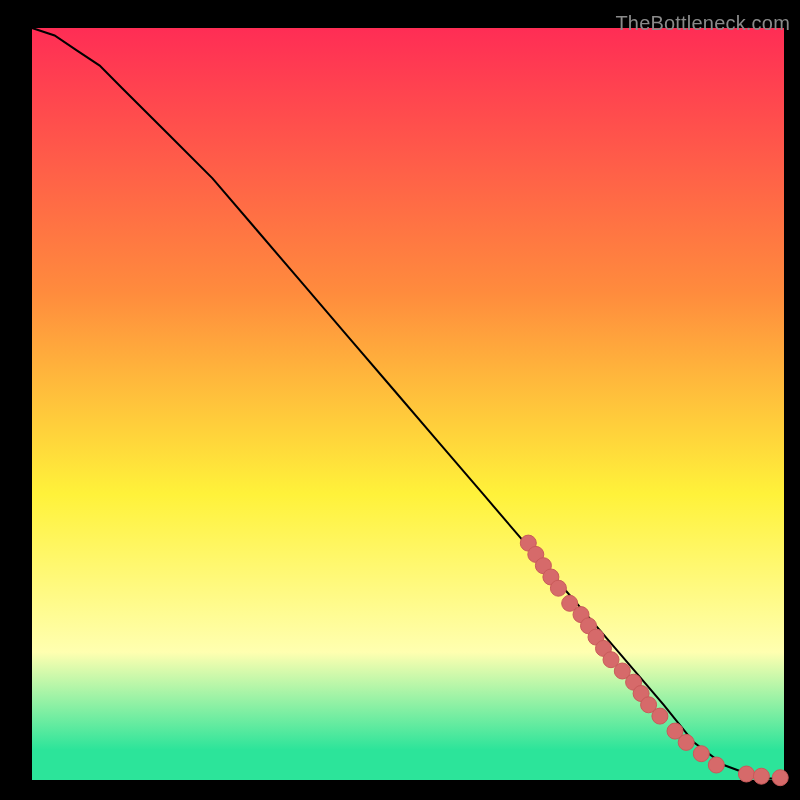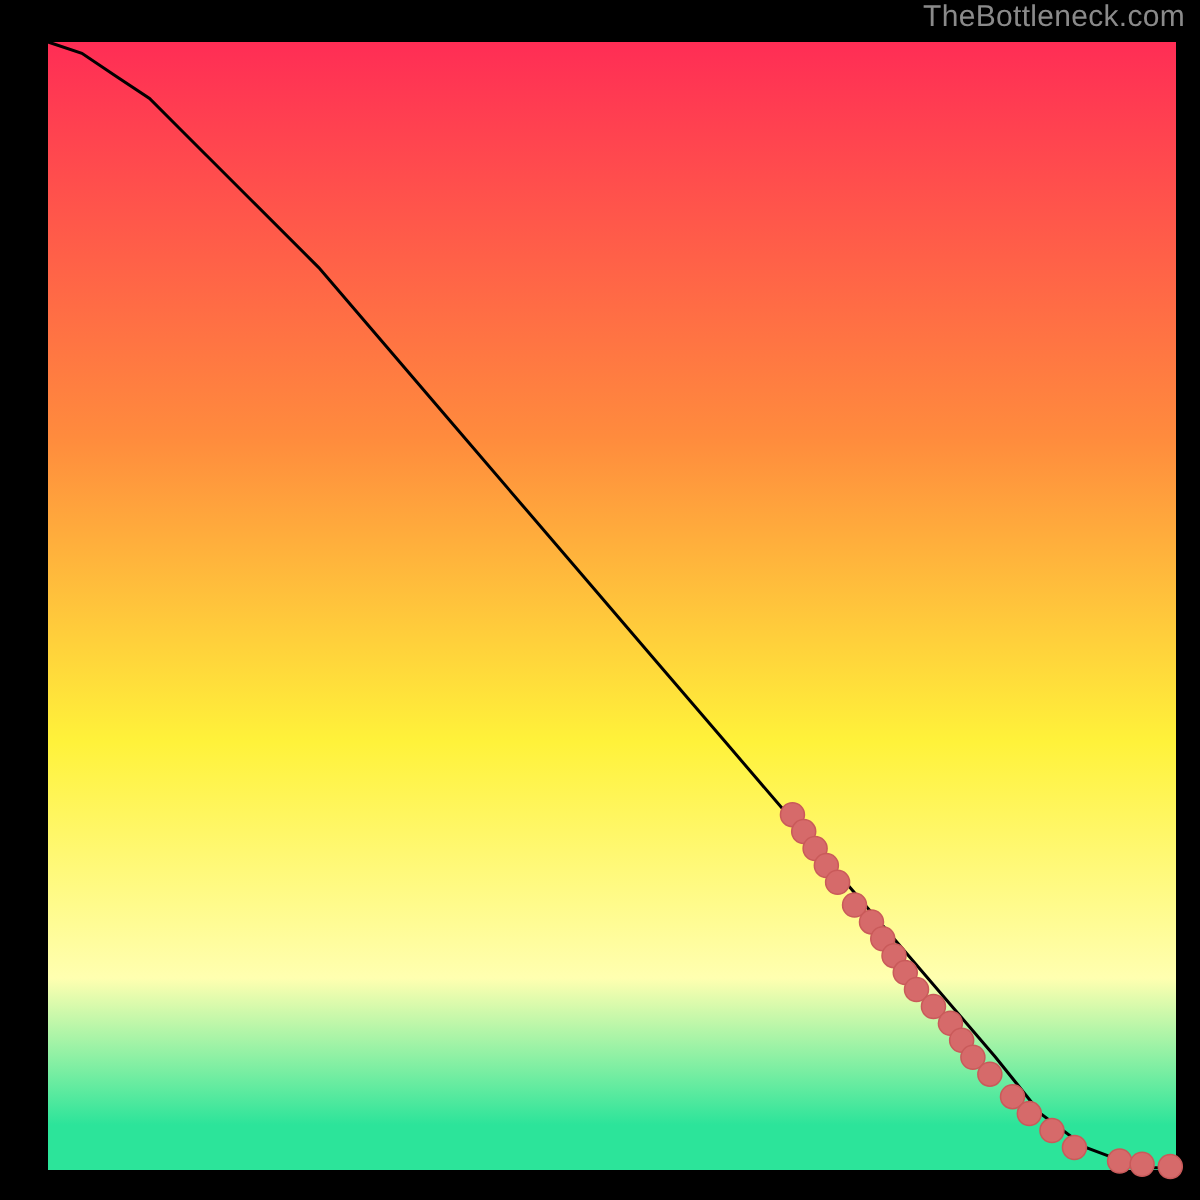--- a/index.html
+++ b/index.html
@@ -11,21 +11,21 @@
     overflow: hidden;
   }
   .wrap {
     position: relative;
     width: 800px;
     height: 800px;
     background: #000;
   }
   .attrib {
     position: absolute;
-    top: 0;
+    top: 12px;
     right: 10px;
     font-family: Arial, Helvetica, sans-serif;
     font-size: 20px;
     color: #8a8a8a;
     letter-spacing: 0.2px;
   }
   svg {
     position: absolute;
     left: 0;
     top: 0;

